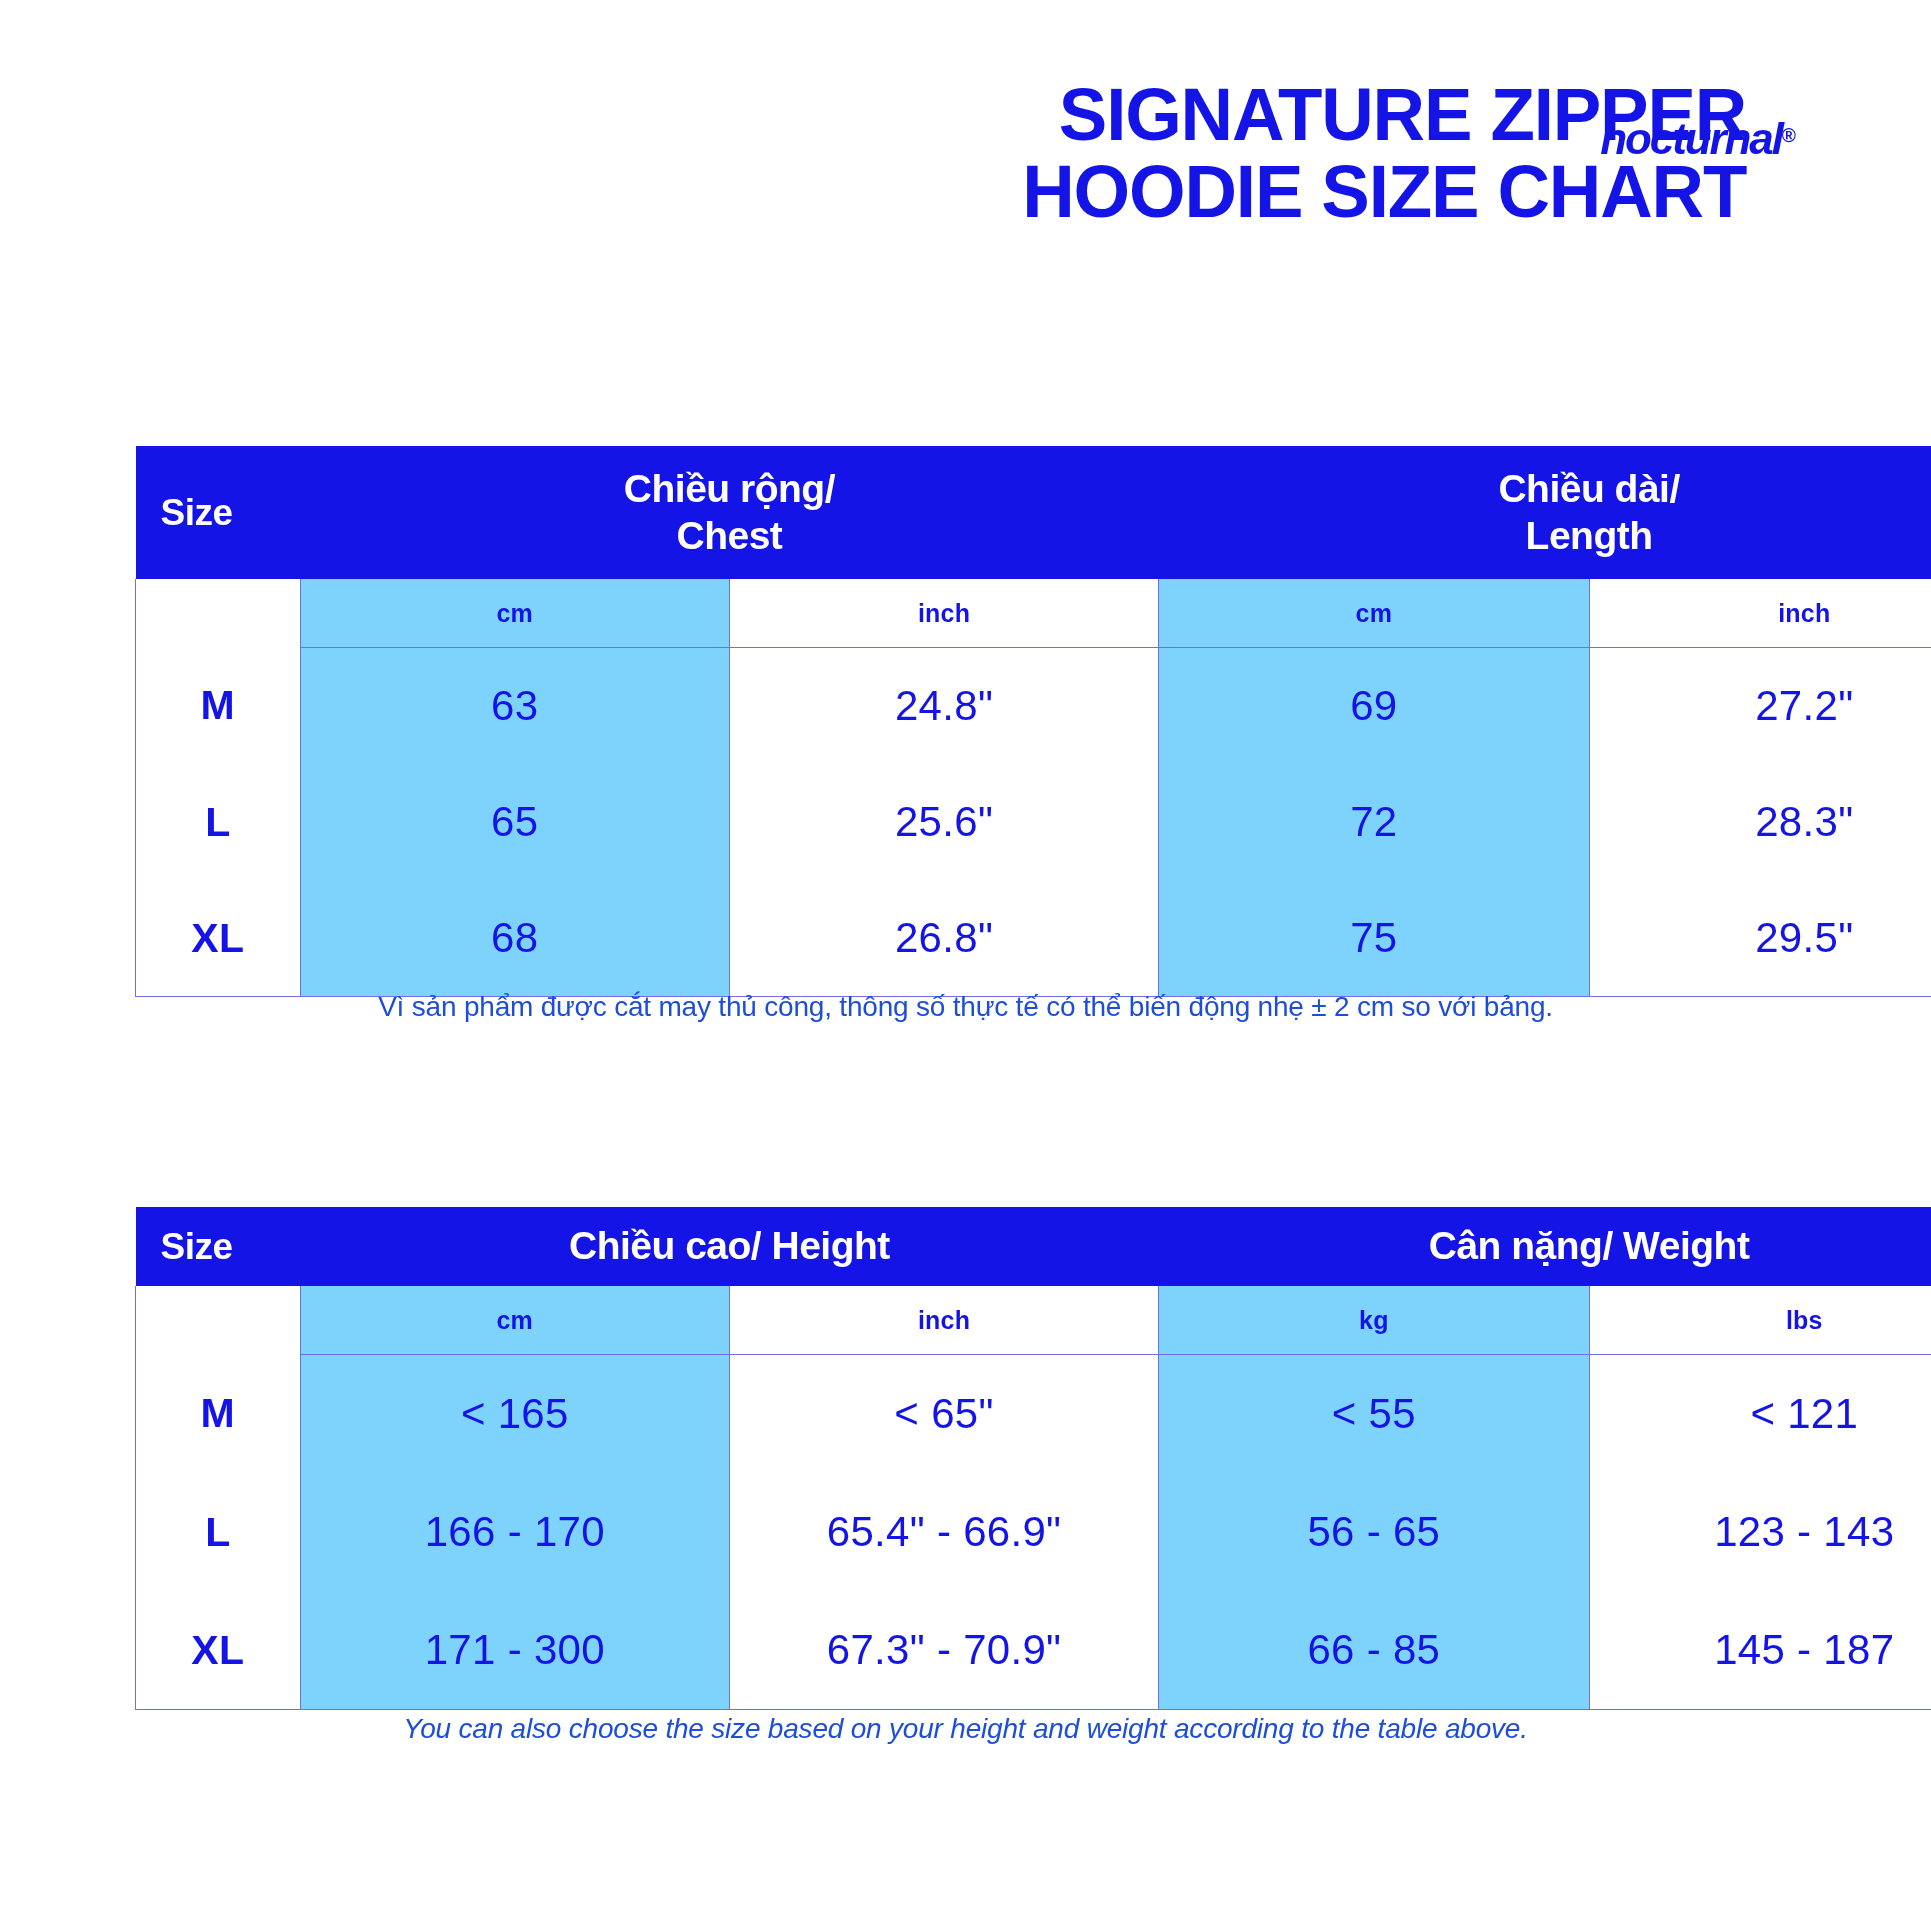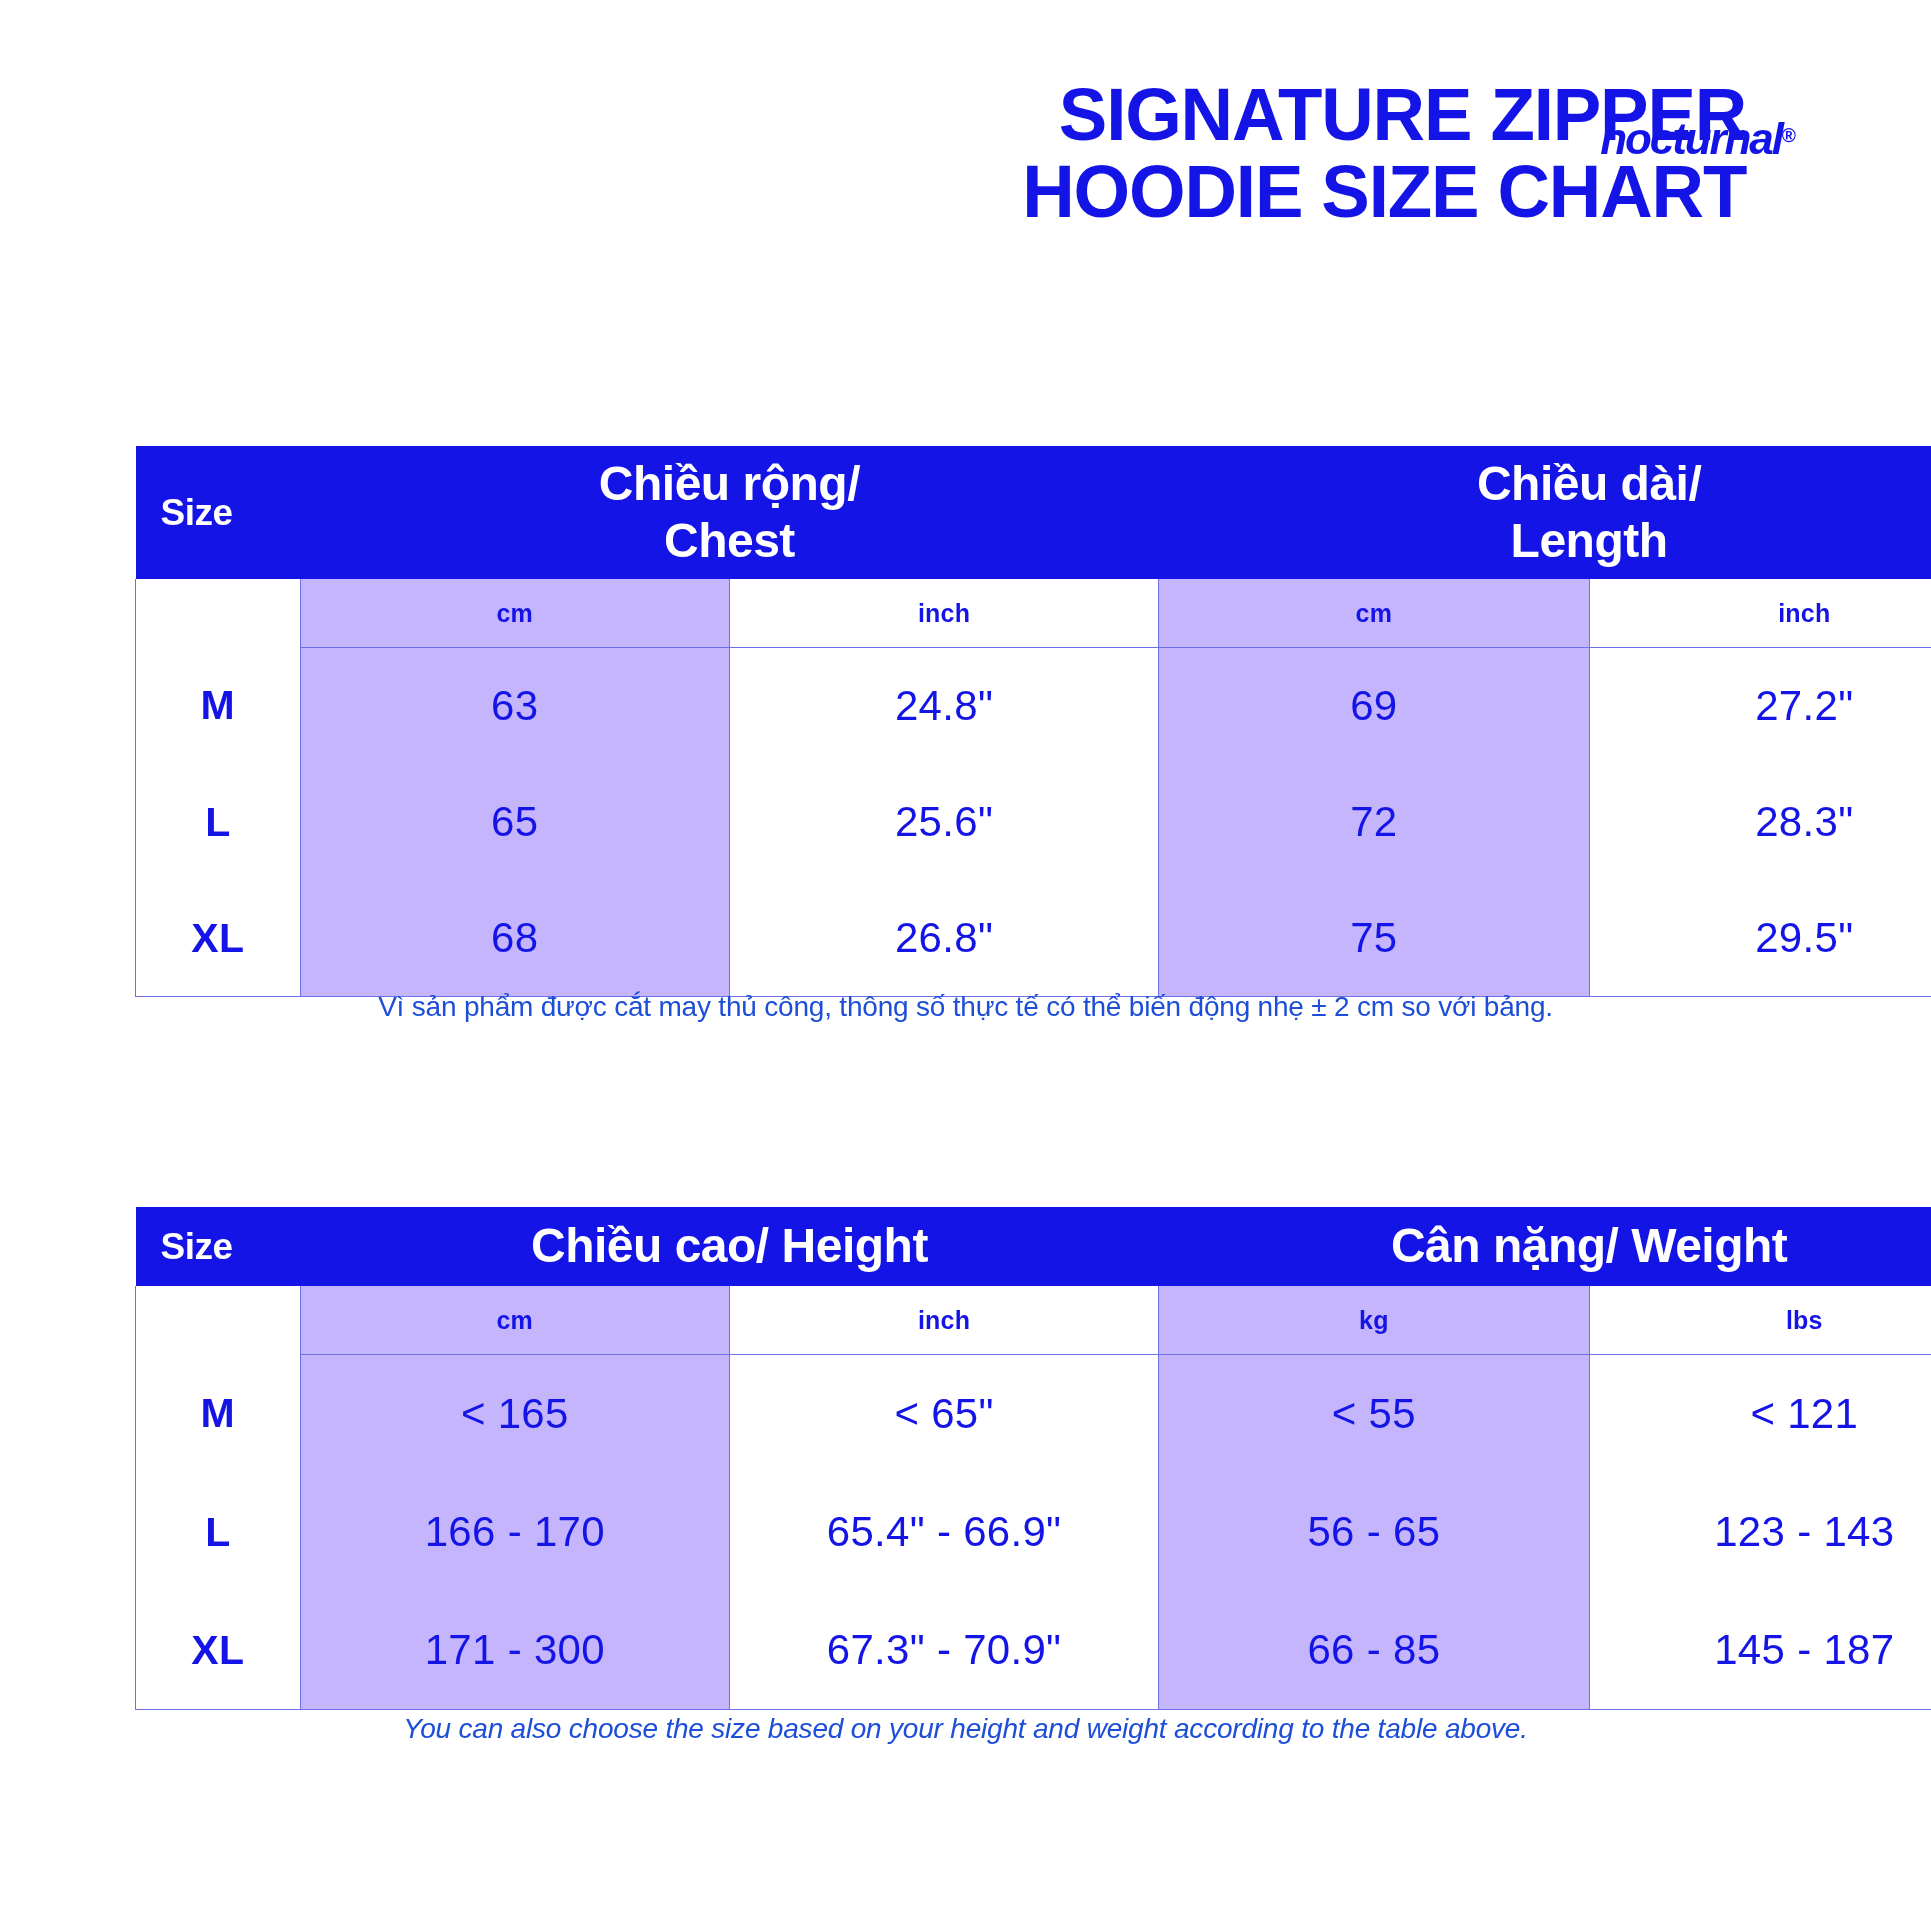--- a/index.html
+++ b/index.html
@@ -85,21 +85,21 @@
     vertical-align: middle;
     text-align: center;
   }
   .hdr-row th.size-cell {
     font-size: 37px;
     text-align: left;
     padding-left: 25px;
     letter-spacing: -0.5px;
   }
   .hdr-row th.group-cell {
-    font-size: 48px;
+    font-size: 39px;
     line-height: 1.18;
     letter-spacing: -0.5px;
     white-space: pre-line;
   }
   #block-1 .hdr-row th { height: 133px; }
   #block-2 .hdr-row th { height: 79px; }
 
   .sub-row th {
     font-size: 25px;
     font-weight: 700;
@@ -130,21 +130,21 @@
     padding: 0;
     letter-spacing: 0.3px;
   }
   .data-row td.size-cell {
     font-weight: 700;
     font-size: 41px;
   }
   tbody tr:last-child td { border-bottom: 1.9px solid #6f6fe8; }
 
   
-  .tint { background: #c4b5fd; }
+  .tint { background: #7dd3fc; }
 
   #block-1 .data-row td { height: 116px; }
   #block-2 .data-row td { height: 118px; }
 
   
   .notes {
     position: absolute;
     left: 135px;
     width: 1661px;
     text-align: center;

